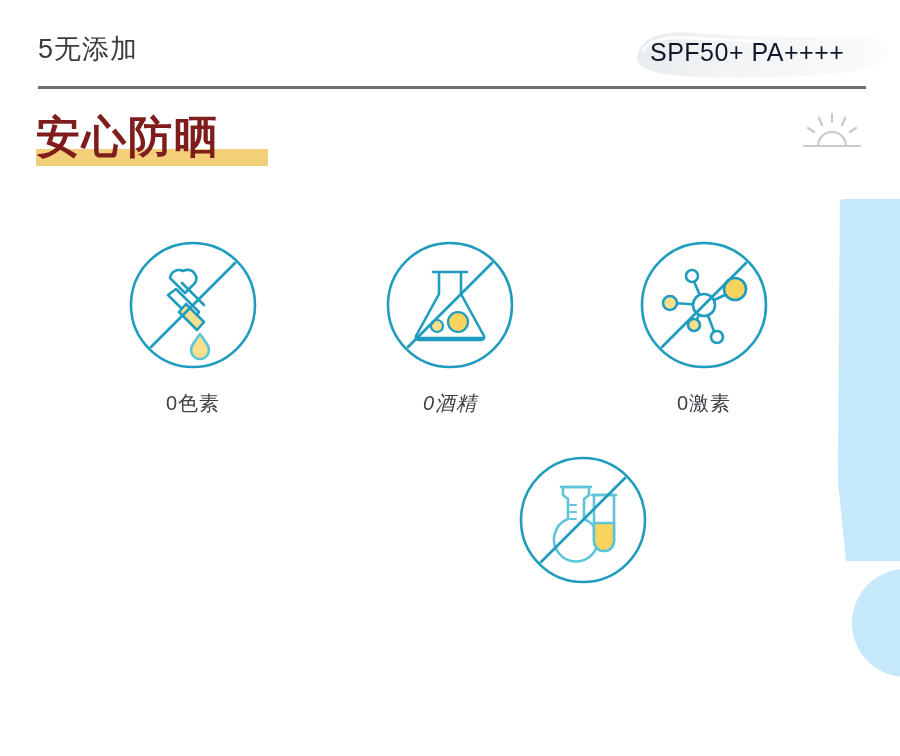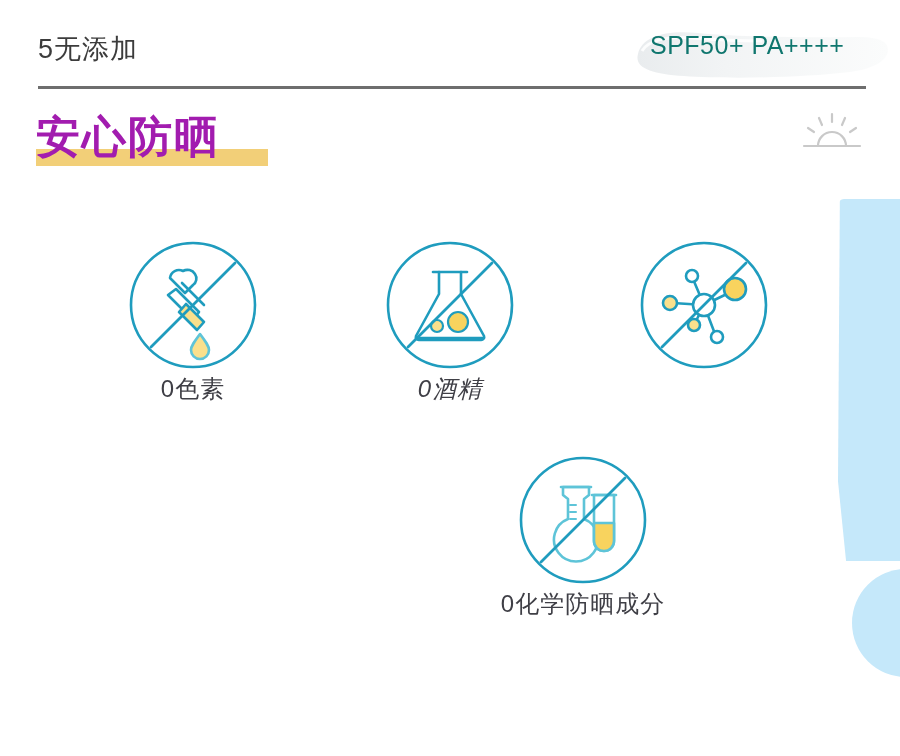--- a/index.html
+++ b/index.html
@@ -39,48 +39,48 @@
   .divider{
     position:absolute;left:38px;top:86px;
     width:828px;height:3px;
     background:#6e6e6e;
   }
   .cream-smear{
     position:absolute;left:622px;top:24px;
     width:268px;height:60px;
   }
   .spf-badge{
-    position:absolute;left:650px;top:31px;
-    font-size:25px;color:#0f766e;letter-spacing:.5px;
+    position:absolute;left:650px;top:38px;
+    font-size:25px;color:#0f172a;letter-spacing:.5px;
     font-weight:400;white-space:nowrap;
   }
 
   .title-wrap{
     position:absolute;left:36px;top:108px;
     height:58px;
   }
   .title-hl{
     position:absolute;left:0;bottom:0px;
     width:232px;height:17px;
     background:#f2cf78;
   }
   .title{
     position:relative;
-    font-size:44px;font-weight:700;color:#a21caf;
+    font-size:44px;font-weight:700;color:#7f1d1d;
     letter-spacing:2px;line-height:58px;
     white-space:nowrap;
   }
   .sun-icon{position:absolute;left:800px;top:110px;width:64px;height:44px;}
 
   
   .icon-cell{position:absolute;width:160px;text-align:center;}
   .icon-circle{width:134px;height:134px;margin:0 auto;}
   .icon-label{
-    margin-top:1px;
-    font-size:24px;color:#3f3f46;
+    margin-top:18px;
+    font-size:20px;color:#3f3f46;
     letter-spacing:1px;white-space:nowrap;
     font-weight:400;
   }
   .wide{width:260px;left:auto;}
 </style>
 </head>
 <body>
 
 <div class="page">
 
@@ -183,20 +183,21 @@
           <circle cx="55" cy="38" r="6" fill="#ffffff"></circle>
           <circle cx="33" cy="65" r="7" fill="#fae08c"></circle>
           <circle cx="57" cy="87" r="6" fill="#fae08c"></circle>
           <circle cx="80" cy="99" r="6" fill="#ffffff"></circle>
           <circle cx="98" cy="51" r="11" fill="#f8d35e"></circle>
 
           <line x1="25" y1="109" x2="109" y2="25" stroke="#1f9cbe" stroke-width="2.8"></line>
         </g>
       </svg>
     </div>
+    <div class="icon-label">0激素</div>
   </div>
 
 
   <div class="icon-cell wide" style="left:453px;top:453px;width:260px;">
     <div class="icon-circle">
       <svg width="134" height="134" viewBox="0 0 134 134">
         <g fill="none" stroke="#1f9cbe" stroke-width="2.6" stroke-linecap="round" stroke-linejoin="round">
           <circle cx="67" cy="67" r="62"></circle>
 
           <path d="M47,34 L73,34 L73,42 L68,46 L68,66
@@ -210,16 +211,15 @@
           </g>
 
           <path d="M78,42 L98,42 L98,88 a10,10 0 0 1 -20,0 z" fill="#ffffff" stroke="#5ec4d8"></path>
           <path d="M78,70 L98,70 L98,88 a10,10 0 0 1 -20,0 z" fill="#f8d35e" stroke="#5ec4d8"></path>
           <line x1="76" y1="42" x2="100" y2="42" stroke="#5ec4d8"></line>
 
           <line x1="25" y1="109" x2="109" y2="25" stroke="#1f9cbe" stroke-width="2.8"></line>
         </g>
       </svg>
     </div>
-    <div class="icon-label">0化学防晒成分</div>
   </div>
 
 </div>
 
 </body></html>

